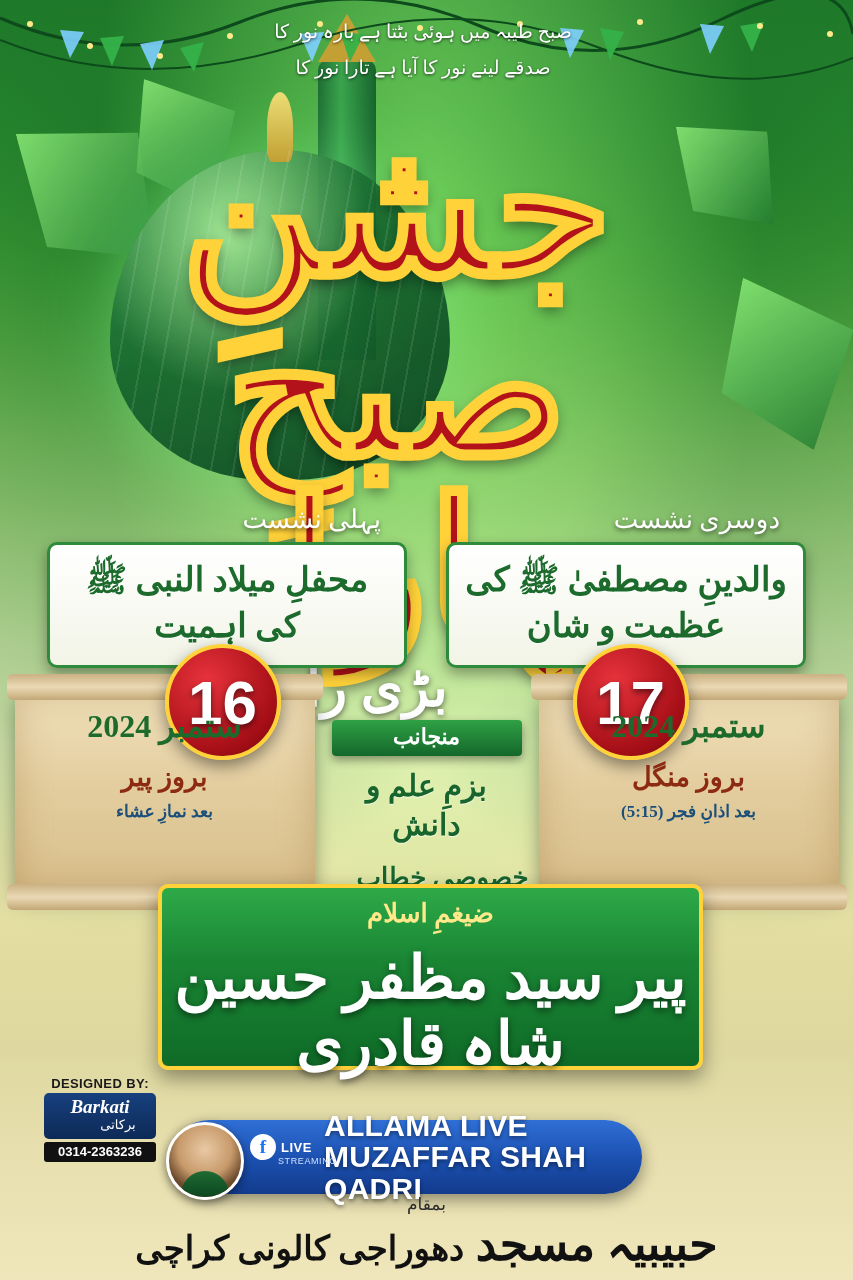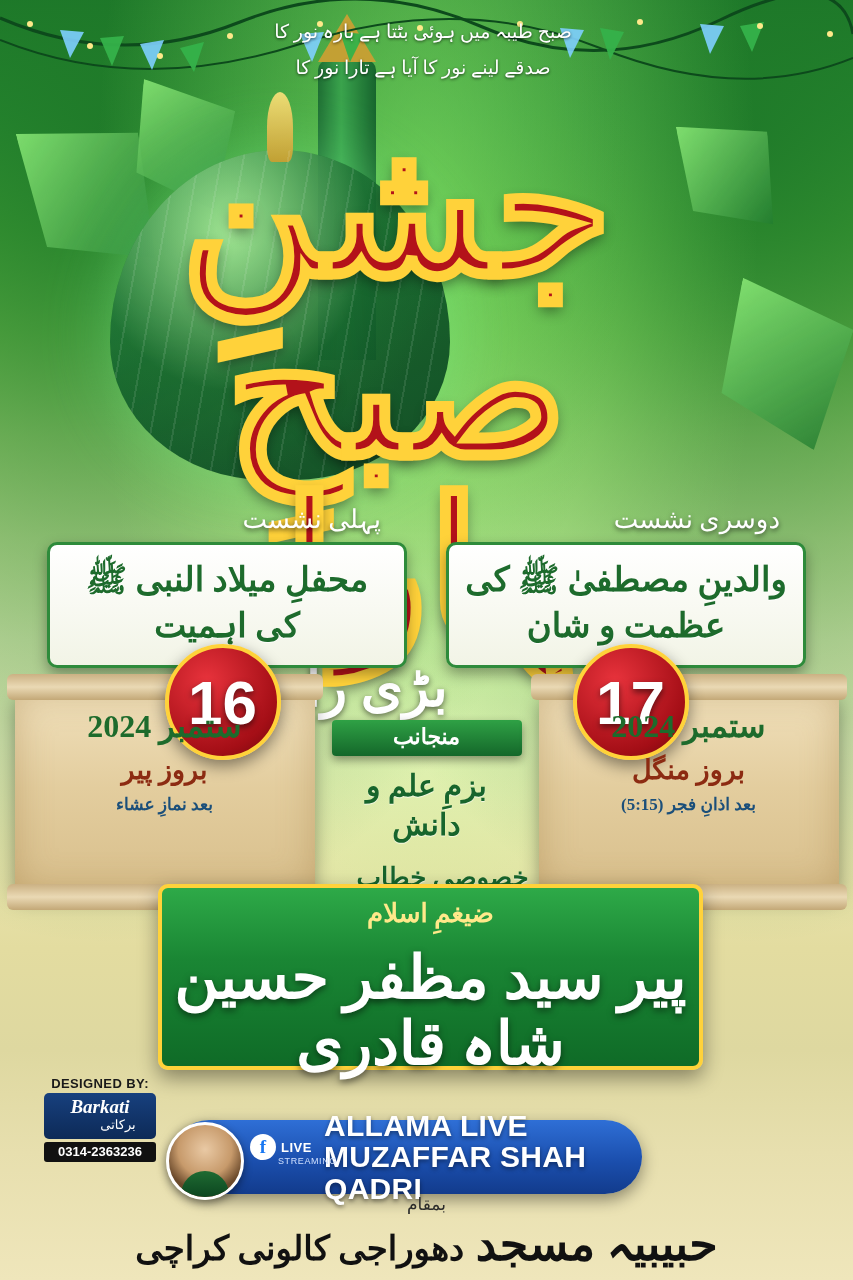--- a/index.html
+++ b/index.html
@@ -223,21 +223,21 @@
     direction: rtl;
   }
   .scroll-date {
     font-family: "Liberation Serif", serif;
     font-size: 32px;
     font-weight: bold;
     color: #1d6b2c;
     line-height: 1.25;
   }
   .scroll-day {
-    margin-top: 8px;
+    margin-top: 15px;
     font-family: "Liberation Serif", serif;
     font-size: 27px;
     font-weight: bold;
     color: #8c2b12;
   }
   .scroll-time {
     margin-top: 8px;
     font-family: "Liberation Serif", serif;
     font-size: 17px;
     color: #1b4f7a;

